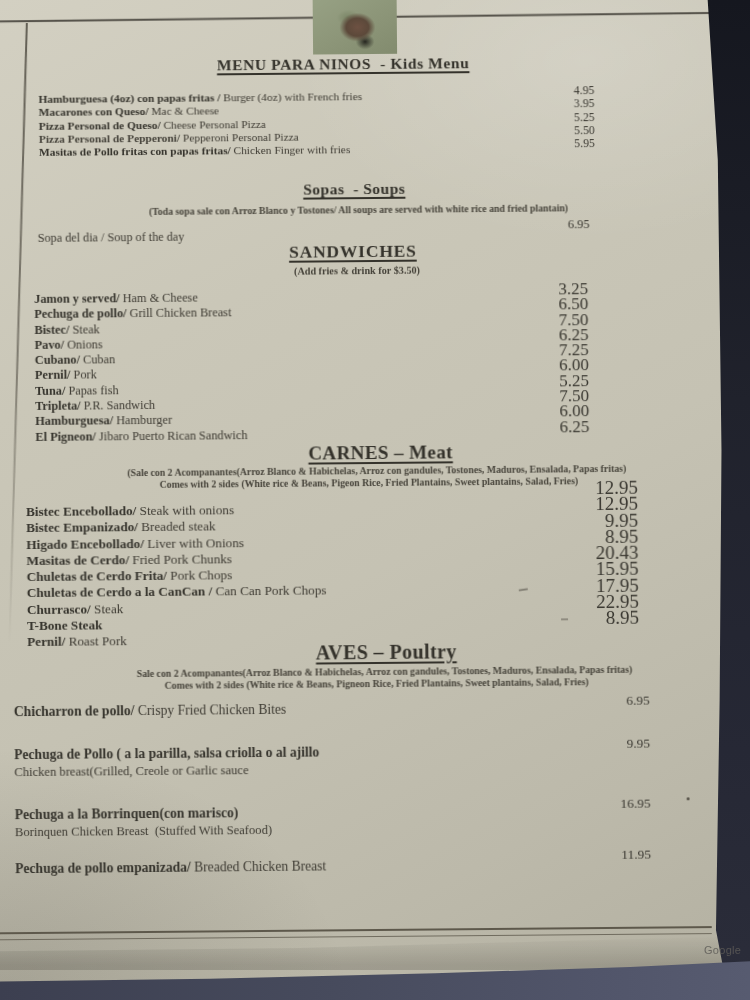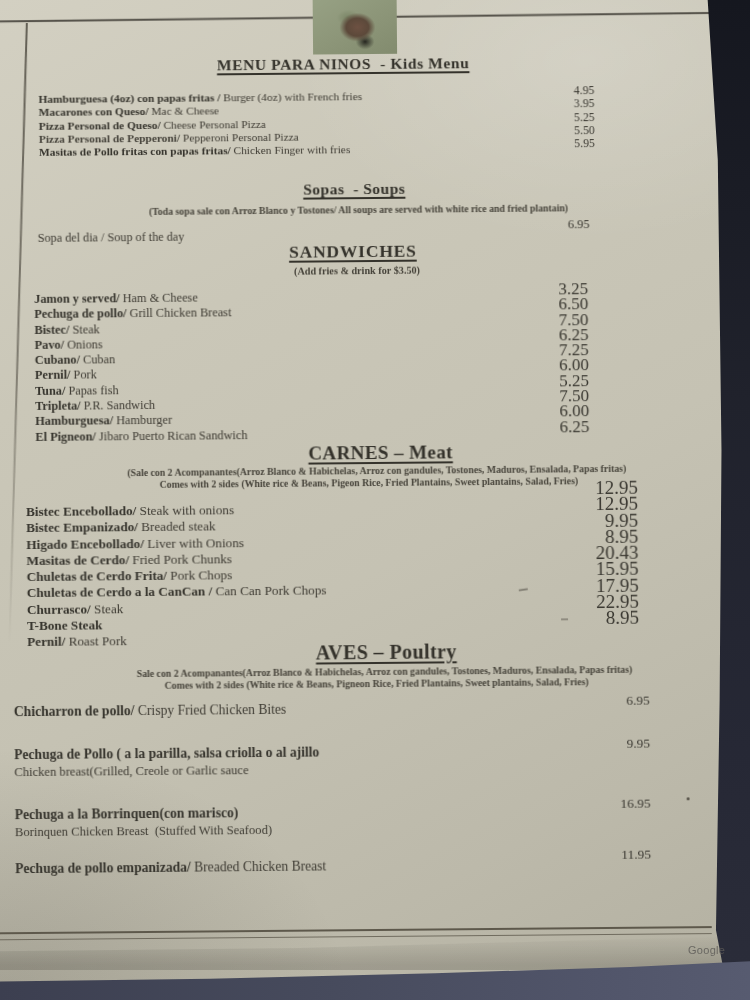--- a/index.html
+++ b/index.html
@@ -106,21 +106,21 @@
   .arow-4 .pr{transform:translateY(-9px);}
   .sub{position:absolute;left:12px;font-size:12.6px;color:#3e3b33;white-space:pre;}
   .sub-2{top:762px;}
   .sub-3{top:822px;}
   .speck{position:absolute;width:3px;height:3px;border-radius:50%;background:#524e44;}
   .speck-1{left:684px;top:800px;}
   .smudge{position:absolute;left:518px;top:590px;width:9px;height:2px;background:rgba(70,66,58,.55);transform:rotate(-8deg);}
   .smudge2{position:absolute;left:560px;top:620px;width:7px;height:2px;background:rgba(70,66,58,.4);}
   
   .watermark{
-    position:absolute;right:16px;top:944px;z-index:8;width:46px;overflow:hidden;
+    position:absolute;right:0;top:944px;z-index:8;width:46px;overflow:hidden;
     font-family:"Liberation Sans","DejaVu Sans",sans-serif;
     font-size:11px;color:#5e5c58;opacity:.85;letter-spacing:.3px;white-space:nowrap;
   }
 </style>
 </head>
 <body>
 
 <div class="scene">
   <div class="paper"></div>
 

